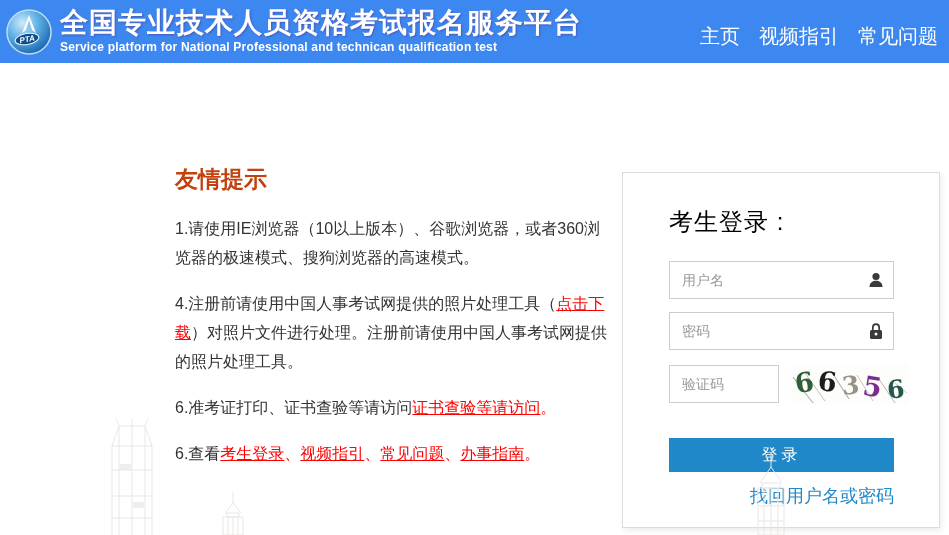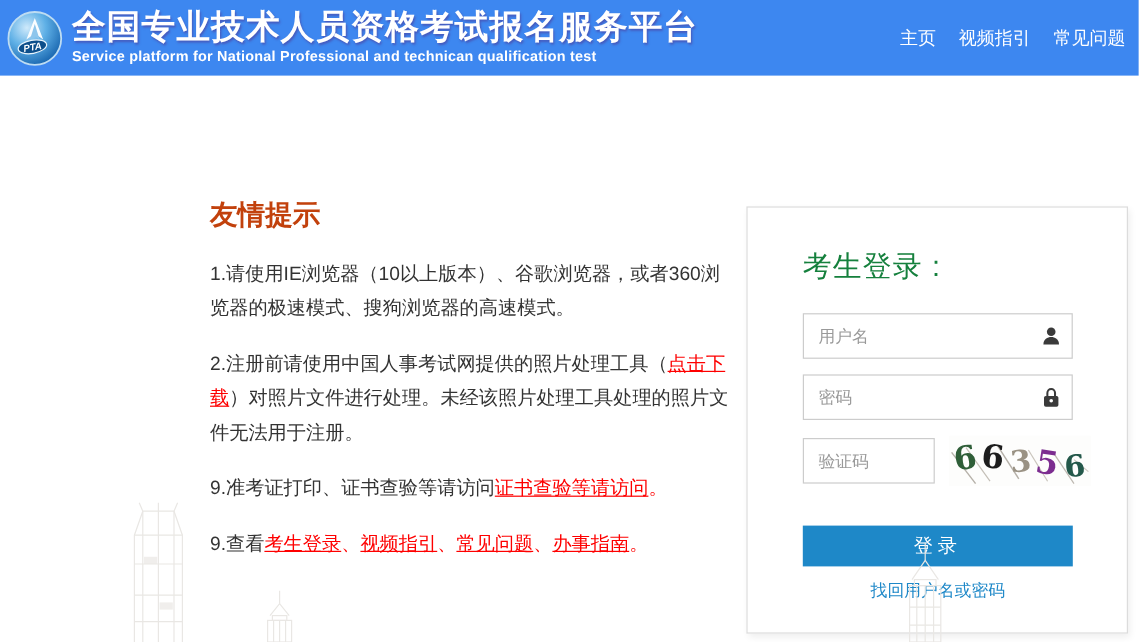--- a/index.html
+++ b/index.html
@@ -9,35 +9,35 @@
 
   
   .header { position:absolute; top:0; left:0; width:949px; height:63px;
             display:flex; align-items:center; }
   .logo { width:48px; height:48px; margin-left:5px; flex:0 0 auto; }
   .head-text { margin-left:7px; }
   .title { color:#fff; font-size:28px; font-weight:bold; letter-spacing:1px;
            line-height:27px; text-shadow:1px 1px 2px rgba(90,0,90,.35); }
   .subtitle { color:#fff; font-size:12px; font-weight:bold; margin-top:4px; letter-spacing:.2px; }
   .nav { position:absolute; right:11px; top:23px; display:flex; gap:19px; }
-  .nav a { color:#fff; font-size:15px; text-decoration:none; cursor:pointer; }
+  .nav a { color:#fff; font-size:20px; text-decoration:none; cursor:pointer; }
 
   
   .notice { position:absolute; left:175px; top:164px; width:438px; color:#333; }
   .notice h1 { font-size:23px; color:#c2410c; margin-bottom:19px; font-weight:bold; }
   .notice p { font-size:16px; line-height:29px; margin-bottom:17px; }
   .red-link { color:#fe0000; text-decoration:underline; cursor:pointer; }
   .red-text { color:#fe0000; }
 
   
   .panel { position:absolute; left:622px; top:172px; width:318px; height:356px;
            background:#fff; border:1px solid #dcdcdc;
            box-shadow:2px 3px 6px rgba(0,0,0,.07); z-index:2; }
   .panel-inner { padding:30px 0 0 46px; }
-  .login-heading { font-size:24px; color:#15803d; font-weight:normal; margin:3px 0 23px; letter-spacing:1px; }
+  .login-heading { font-size:24px; color:#000000; font-weight:normal; margin:3px 0 23px; letter-spacing:1px; }
   .field { position:relative; width:225px; height:38px; margin-bottom:13px; }
   .field input { width:100%; height:100%; border:1px solid #ccc; background:#fff;
                  padding:0 34px 0 12px; font-size:14px; color:#8b5cf6; font-family:inherit; outline:none; }
   .field input::placeholder { color:#999; }
   .field-icon { position:absolute; right:9px; top:50%; transform:translateY(-50%);
                 width:18px; height:18px; pointer-events:none; }
   .captcha-row { display:flex; align-items:center; }
   .captcha-field { width:110px; margin-bottom:0; }
   .captcha-field input { padding:0 12px; }
   .captcha-img { position:relative; width:118px; height:42px; margin-left:12px;
@@ -46,22 +46,22 @@
   .captcha-digit { display:inline-block; font-size:27px; font-weight:bold;
                    font-family:"DejaVu Serif","Liberation Serif",serif; position:relative; }
   .captcha-digit:nth-child(1){ transform:rotate(-9deg); top:1px; }
   .captcha-digit:nth-child(2){ transform:rotate(6deg); top:0; }
   .captcha-digit:nth-child(3){ transform:rotate(-5deg); top:3px; font-size:25px; }
   .captcha-digit:nth-child(4){ transform:rotate(9deg); top:5px; }
   .captcha-digit:nth-child(5){ transform:rotate(-6deg); top:7px; font-size:25px; }
   .captcha-noise { position:absolute; left:0; top:0; }
   .login-btn { display:block; width:225px; height:34px; margin-top:33px; border:none;
                color:#fff; font-size:16px; letter-spacing:4px; cursor:pointer; font-family:inherit; }
-  .forgot { display:block; width:225px; text-align:center; margin-top:12px;
-            color:#1e88c8; font-size:14px; text-decoration:none; cursor:pointer; }
+  .forgot { display:block; width:225px; text-align:right; margin-top:12px;
+            color:#1e88c8; font-size:18px; text-decoration:none; cursor:pointer; }
 
   
   .wm { position:absolute; pointer-events:none; z-index:3; }
   #wm-left  { left:103px; top:418px; }
   #wm-small { left:218px; top:492px; }
   #wm-panel { left:745px; top:452px; }
 </style>
 </head>
 <body>
 
@@ -92,27 +92,27 @@
     <a>常见问题</a>
   </div>
 </div>
 
 <div class="notice">
   <h1>友情提示</h1>
   <p>
     <span>1.请使用IE浏览器（10以上版本）、谷歌浏览器，或者360浏览器的极速模式、搜狗浏览器的高速模式。</span>
   </p>
   <p>
-    <span>2.注册前请使用中国人事考试网提供的照片处理工具（</span><span class="red-link">点击下载</span><span>）对照片文件进行处理。未经该照片处理工具处理的照片文件无法用于注册。</span>
+    <span>4.注册前请使用中国人事考试网提供的照片处理工具（</span><span class="red-link">点击下载</span><span>）对照片文件进行处理。注册前请使用中国人事考试网提供的照片处理工具。</span>
   </p>
   <p>
-    <span>9.准考证打印、证书查验等请访问</span><span class="red-link">证书查验等请访问</span><span class="red-text">。</span>
+    <span>6.准考证打印、证书查验等请访问</span><span class="red-link">证书查验等请访问</span><span class="red-text">。</span>
   </p>
   <p>
-    <span>9.查看</span><span class="red-link">考生登录</span><span class="red-text">、</span><span class="red-link">视频指引</span><span class="red-text">、</span><span class="red-link">常见问题</span><span class="red-text">、</span><span class="red-link">办事指南</span><span class="red-text">。</span>
+    <span>6.查看</span><span class="red-link">考生登录</span><span class="red-text">、</span><span class="red-link">视频指引</span><span class="red-text">、</span><span class="red-link">常见问题</span><span class="red-text">、</span><span class="red-link">办事指南</span><span class="red-text">。</span>
   </p>
 </div>
 
 <div class="panel">
   <div class="panel-inner">
     <h2 class="login-heading">考生登录 :</h2>
 
     <div class="field">
       <input type="text" placeholder="用户名" style="">
       <svg class="field-icon" viewBox="0 0 18 18">

